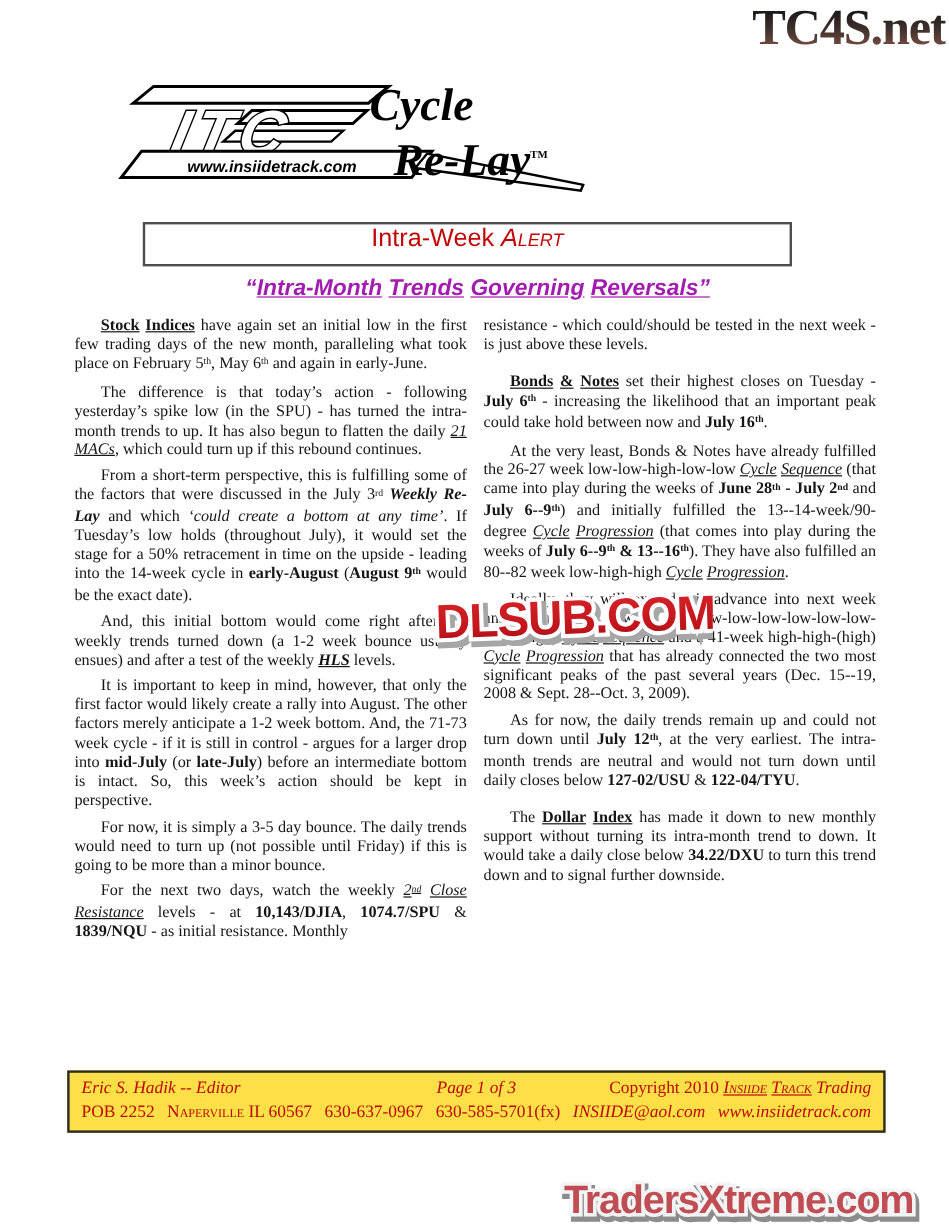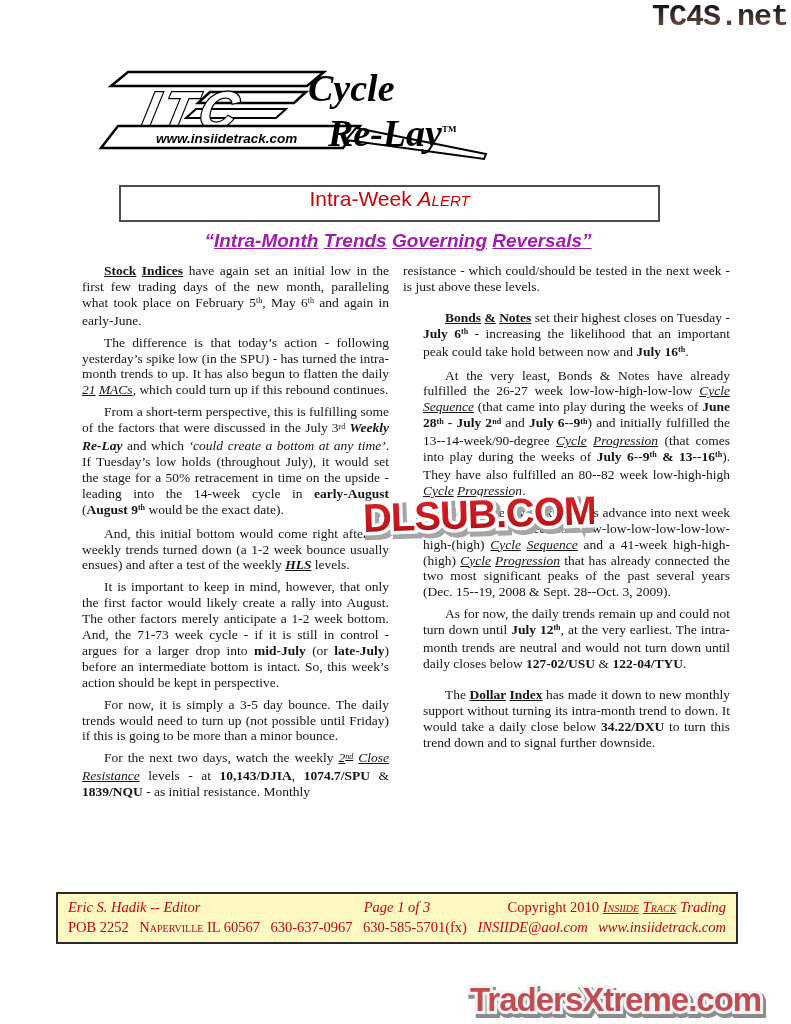--- a/index.html
+++ b/index.html
@@ -1,21 +1,21 @@
 <!DOCTYPE html>
 <html><head>
 <meta charset="utf-8">
 <style>
   html,body{margin:0;padding:0;background:#fff;}
   .page{position:relative;width:791px;height:1024px;background:#fff;overflow:hidden;
         font-family:"Liberation Serif",serif;color:#151515;}
 
   
-  .tc4s{position:absolute;top:0px;right:3px;font-family:Liberation Mono, monospace;
-        font-weight:bold;font-size:30px;letter-spacing:-1px;
+  .tc4s{position:absolute;top:0px;right:3px;font-family:Liberation Serif, serif;
+        font-weight:bold;font-size:42px;letter-spacing:-1px;
         background:linear-gradient(180deg,#161616 15%,#45342f 55%,#8a574c 92%);
         -webkit-background-clip:text;background-clip:text;color:transparent;}
 
   
   .masthead{position:absolute;left:88px;top:66px;width:404px;height:108px;}
   .masthead svg{position:absolute;left:0;top:0;}
   .brand{position:absolute;left:220px;top:2px;font-family:"Liberation Serif",serif;
          font-weight:bold;font-style:italic;font-size:38px;line-height:41px;color:#000;}
   .brand .l2{margin-left:20px;}
   .brand .tm{font-size:9px;font-style:normal;vertical-align:super;}
@@ -28,35 +28,35 @@
 
   
   .subtitle{position:absolute;left:60px;top:230px;width:676px;text-align:center;
             font-family:"Liberation Sans",sans-serif;font-weight:bold;font-style:italic;
             font-size:19px;color:#a21caf;}
 
   
   .columns{position:absolute;left:62px;top:263px;width:668px;display:flex;gap:14px;}
   .col{width:327px;font-size:13.5px;line-height:15.9px;text-align:justify;}
   .par{margin:0 0 6px 0;}
-  .ind{text-indent:22px;margin-left:20px;}
+  .ind{text-indent:22px;}
   .sect{margin-top:15px;}
   .continued{text-align:right;font-family:"Liberation Sans",sans-serif;font-weight:bold;
              font-size:13px;margin-top:8px;}
 
   
   .b{font-weight:bold}
   .i{font-style:italic}
   .u{text-decoration:underline}
   .sc{font-variant:small-caps}
   .sup{font-size:0.6em;position:relative;top:-0.45em;}
 
   
   .footer{position:absolute;left:56px;top:892px;width:658px;border:2px solid #2b2b2b;
-          padding:5px 10px 6px 10px;color:#bb0909;font-size:14.5px;background:#fef9c3;}
+          padding:5px 10px 6px 10px;color:#bb0909;font-size:14.5px;background:#fde047;}
   .frow1{display:flex;}
   .frow1 .cell{flex:1;}
   .frow1 .c1{font-style:italic;text-align:left;}
   .frow1 .c2{font-style:italic;text-align:center;}
   .frow1 .c3{text-align:right;}
   .frow2{display:flex;justify-content:space-between;margin-top:3px;}
 
   
   .wm-center{position:absolute;left:358px;top:483px;}
   .wm-bottom{position:absolute;left:466px;top:977px;}

